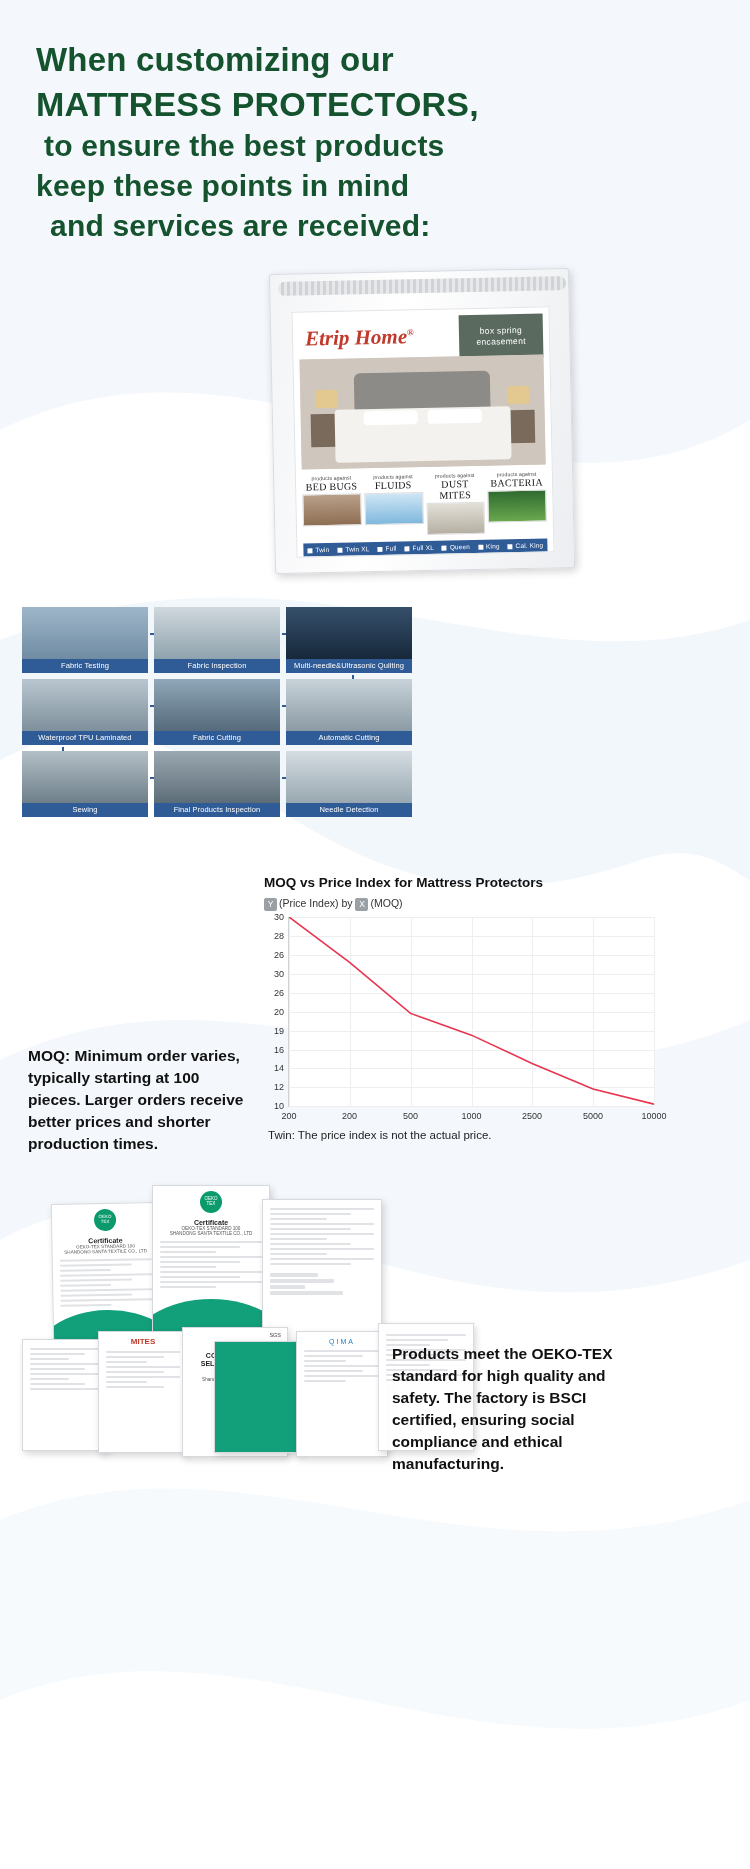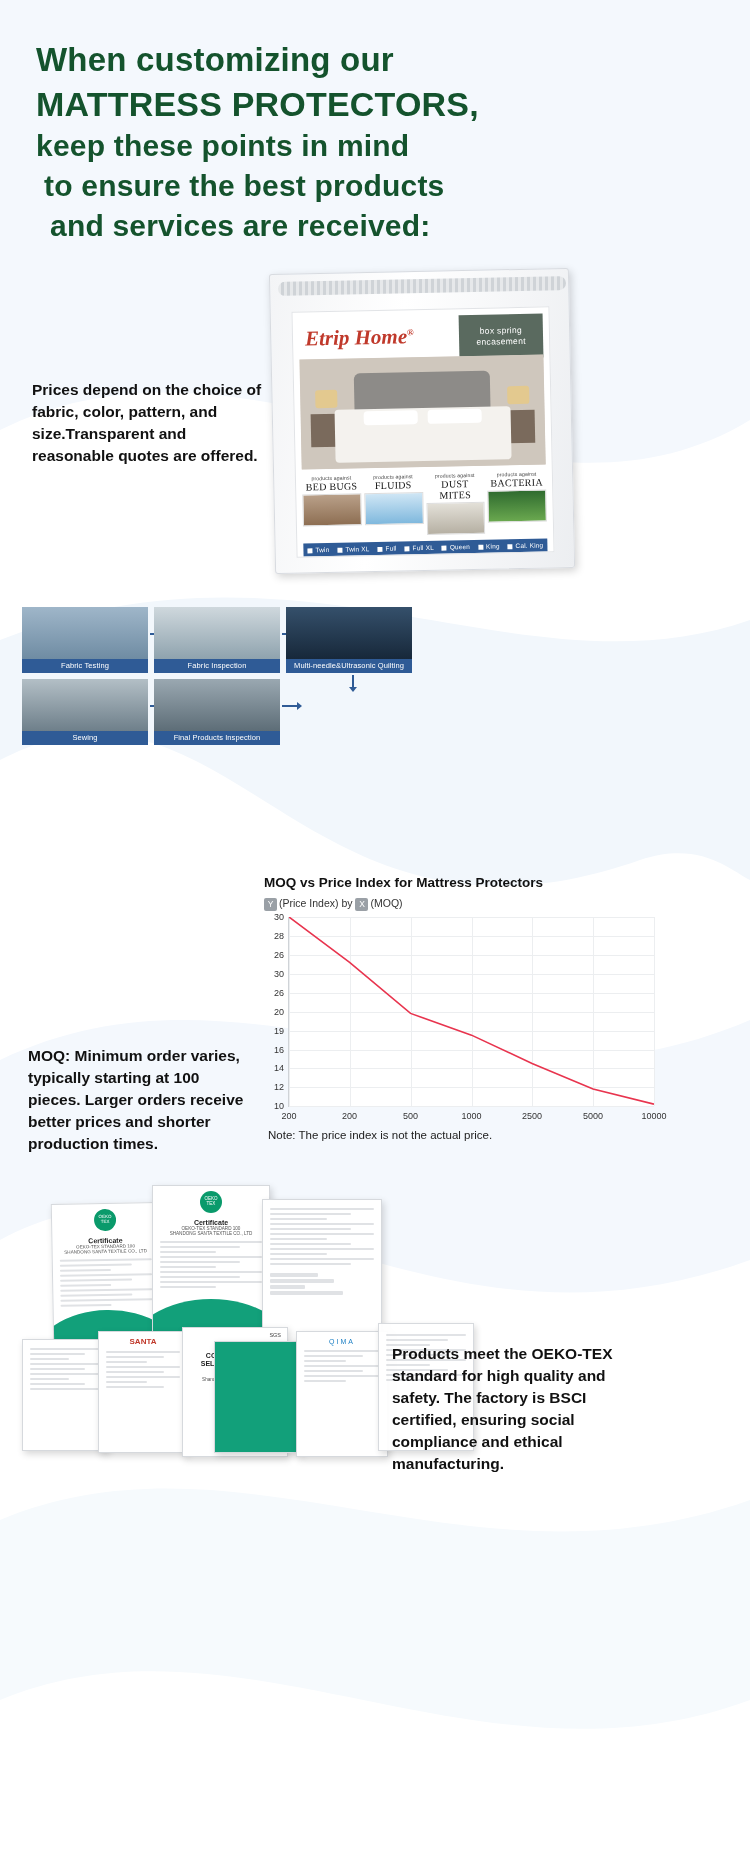--- a/index.html
+++ b/index.html
@@ -225,27 +225,26 @@
   <path d="M0,760 C230,640 300,980 640,860 C700,840 730,870 750,880 L750,620 C520,700 300,520 0,640 Z" fill="#f2f7fc"></path>
   <path d="M0,1240 C220,1120 420,1380 750,1260 L750,1020 C470,1140 250,940 0,1060 Z" fill="#f4f8fd"></path>
   <path d="M0,1700 C240,1600 480,1800 750,1700 L750,1500 C470,1600 240,1420 0,1520 Z" fill="#f6fafd"></path>
 </svg>
 
 <div class="page">
 
   <div class="headline">
     <span class="l l1">When customizing our</span>
     <span class="l l2">MATTRESS PROTECTORS,</span>
+    <span class="l l4">to ensure the best products</span>
     <span class="l l3">keep these points in mind</span>
-    <span class="l l4">to ensure the best products</span>
     <span class="l l5">and services are received:</span>
   </div>
 
   <section class="sec1">
-    <p class="text">Prices depend on the choice of fabric, color, pattern, and size.Transparent and reasonable quotes are offered.</p>
 
     <div class="pack">
       <div class="pack-outer"></div>
       <div class="pack-zip"></div>
       <div class="pack-card">
 
         <div class="brand-row">
           <div class="brand">
             <span>Etrip Home</span><sup>®</sup>
           </div>
@@ -317,32 +316,53 @@
           <div class="cap">Fabric Inspection</div>
         </div>
         <div class="arrow-h" style="left:260px"></div>
         <div class="cell">
           <div class="ph ph3"></div>
           <div class="cap">Multi-needle&amp;Ultrasonic Quilting</div>
         </div>
         <div class="arrow-v" style="left:330px; top:68px"></div>
       </div>
 
+      <div class="grow">
+        <div class="cell">
+          <div class="ph ph4"></div>
+          <div class="cap">Waterproof TPU Laminated</div>
+        </div>
+        <div class="arrow-h" style="left:128px"></div>
+        <div class="cell">
+          <div class="ph ph5"></div>
+          <div class="cap">Fabric Cutting</div>
+        </div>
+        <div class="arrow-h" style="left:260px"></div>
+        <div class="cell">
+          <div class="ph ph6"></div>
+          <div class="cap">Automatic Cutting</div>
+        </div>
+        <div class="arrow-v" style="left:40px; top:68px"></div>
+      </div>
 
       <div class="grow">
         <div class="cell">
           <div class="ph ph7"></div>
           <div class="cap">Sewing</div>
         </div>
         <div class="arrow-h" style="left:128px"></div>
         <div class="cell">
           <div class="ph ph8"></div>
           <div class="cap">Final Products Inspection</div>
         </div>
         <div class="arrow-h" style="left:260px"></div>
+        <div class="cell">
+          <div class="ph ph9"></div>
+          <div class="cap">Needle Detection</div>
+        </div>
       </div>
     </div>
 
   </section>
 
   <section class="sec3">
     <div class="chart-title">MOQ vs Price Index for Mattress Protectors</div>
     <div class="chart-sub">
       <span class="axtag">Y</span><span>(Price Index)</span>
       <span> by </span>
@@ -405,21 +425,21 @@
         </div>
       <div class="gv" style="left:100%">
           <span class="xlab">10000</span>
         </div>
 
       <svg viewBox="0 0 100 100" preserveAspectRatio="none" style="position:absolute; inset:0; width:100%; height:100%;">
         <polyline points="0,0 16.6,24 33.3,51 50,62.5 66.6,77.5 83.3,91 100,99" fill="none" stroke="#e8344e" stroke-width="1.6" vector-effect="non-scaling-stroke"></polyline>
       </svg>
     </div>
 
-    <div class="chart-note">Note: The price index is not the actual price.</div>
+    <div class="chart-note">Twin: The price index is not the actual price.</div>
     <p class="text">MOQ: Minimum order varies, typically starting at 100 pieces. Larger orders receive better prices and shorter production times.</p>
   </section>
 
   <section class="sec4">
 
     <div class="doc" style="left:52px; top:22px; width:108px; height:142px; transform:rotate(-1deg);">
       <div class="oeko">OEKO TEX</div>
       <div class="dt">Certificate</div>
       <div class="ds">OEKO-TEX STANDARD 100</div>
       <div class="ds">SHANDONG SANTA TEXTILE CO., LTD</div>
@@ -489,21 +509,21 @@
           <i></i>
           <i class="m"></i>
           <i></i>
           <i class="s"></i>
           <i class="m"></i>
           <i></i>
         </div>
     </div>
 
     <div class="doc" style="left:98px; top:150px; width:90px; height:122px;">
-      <div style="color:#c0392b; font-size:8px; font-weight:bold; text-align:center; margin-top:5px;">SANTA</div>
+      <div style="color:#c0392b; font-size:8px; font-weight:bold; text-align:center; margin-top:5px;">MITES</div>
       <div class="lines">
           <i></i>
           <i class="m"></i>
           <i class="s"></i>
           <i></i>
           <i class="m"></i>
           <i></i>
           <i class="s"></i>
           <i class="m"></i>
         </div>

